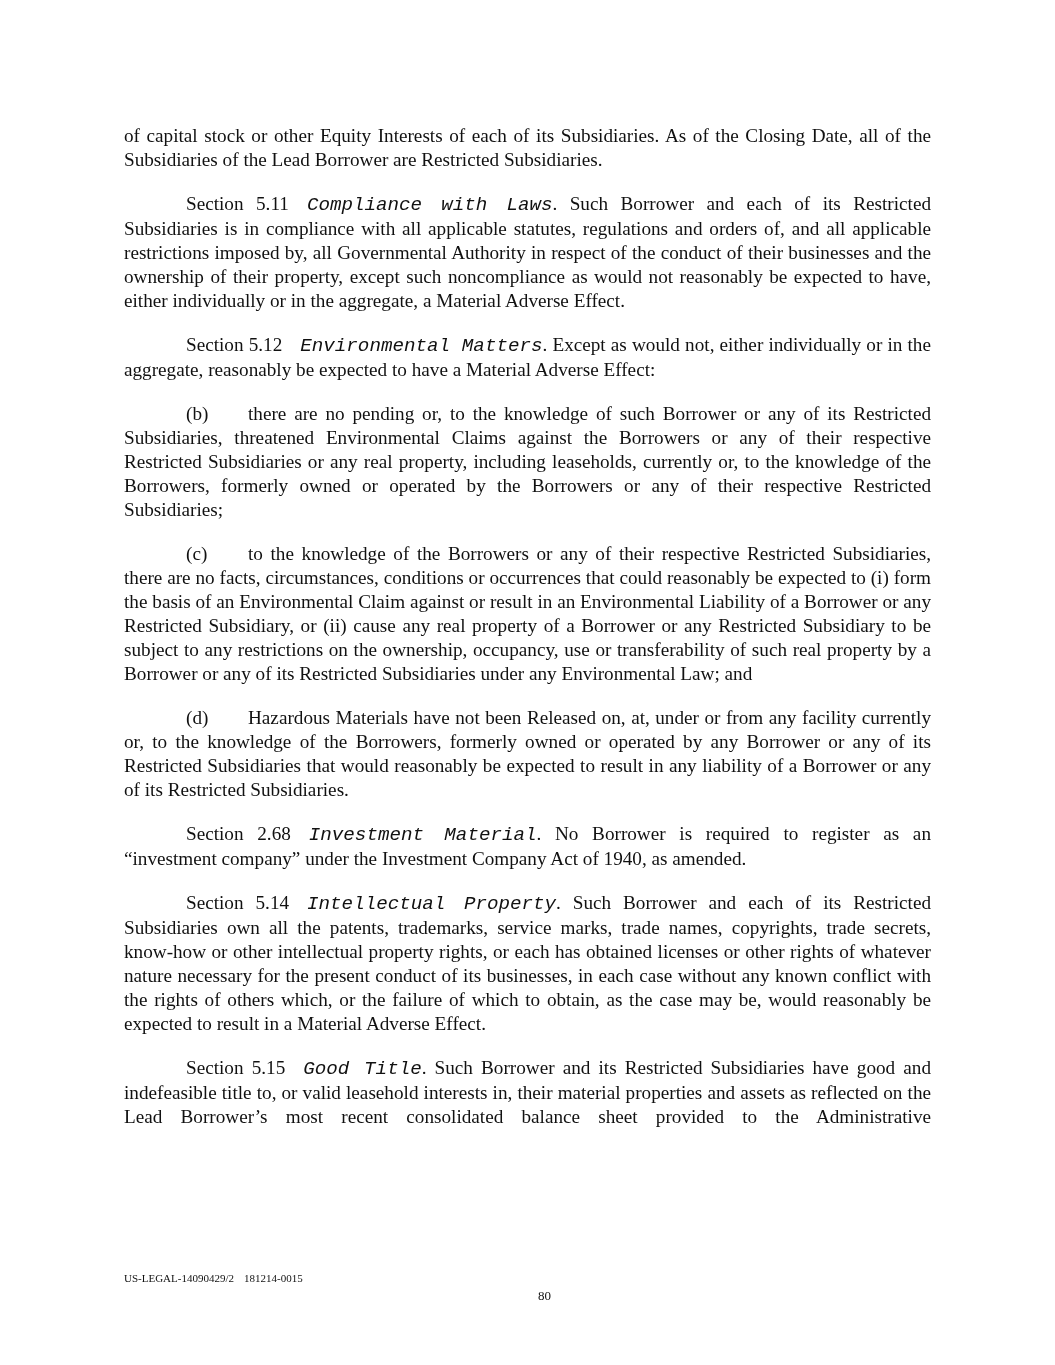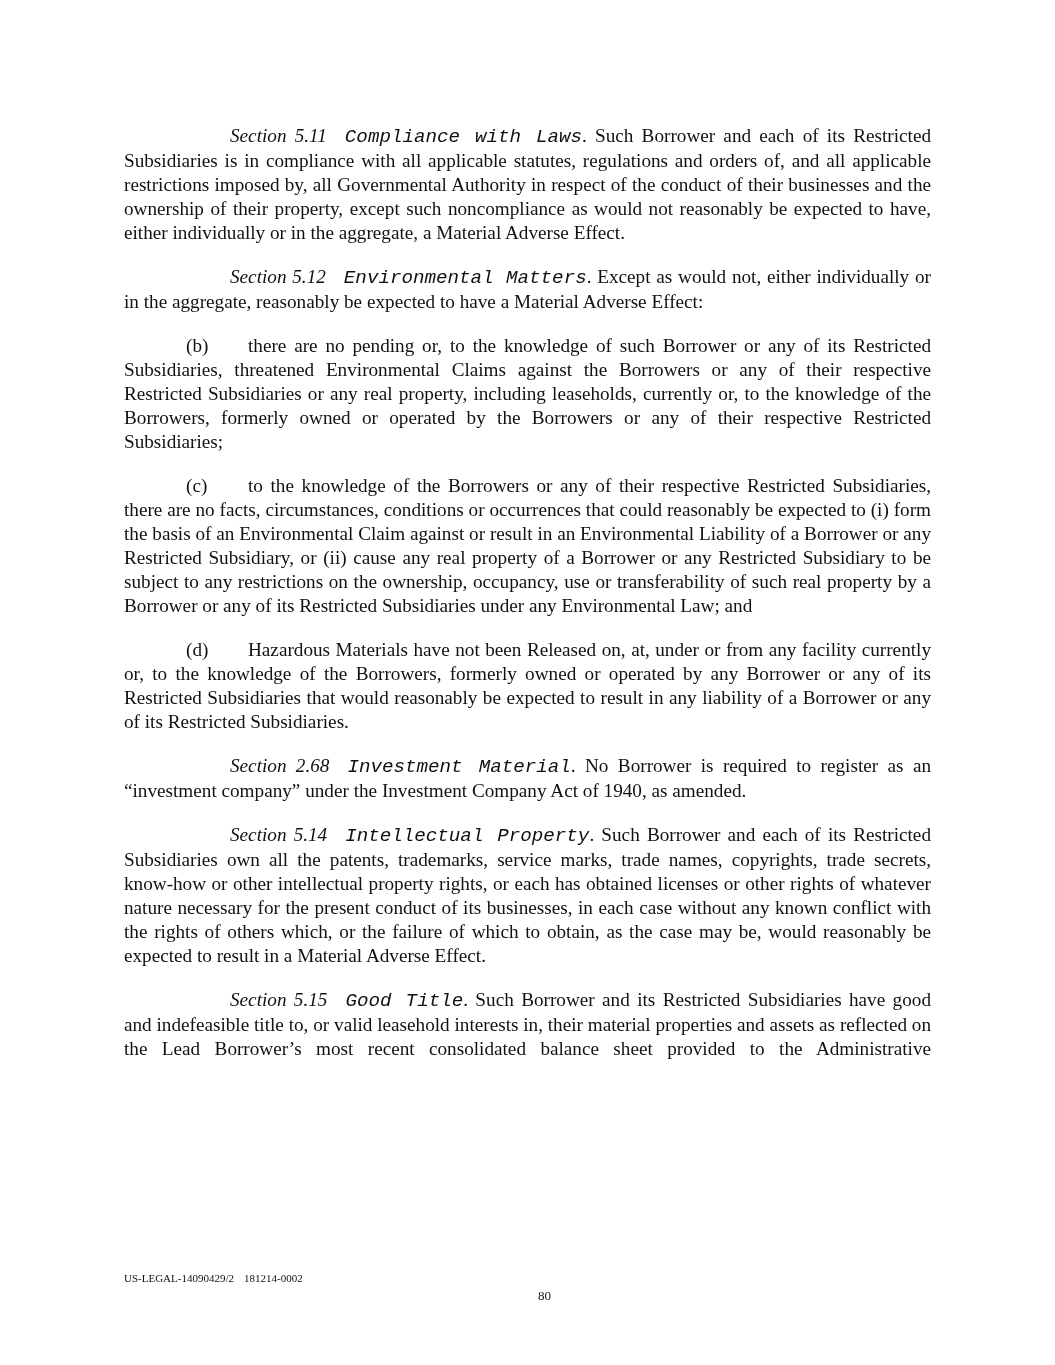--- a/index.html
+++ b/index.html
@@ -3,49 +3,50 @@
   <meta charset="utf-8">
   <style>
     html, body { margin: 0; padding: 0; background: #ffffff; }
     body { width: 1055px; height: 1365px; position: relative; overflow: hidden; }
     .page {
       position: absolute; left: 124px; top: 124px; width: 807px;
       font-family: "Liberation Serif", serif; font-size: 19.2px; line-height: 24px; color: #111;
     }
     .para { margin: 0 0 20px 0; text-align: justify; text-align-last: left; }
     .indent { text-indent: 62px; }
-    .sec-no { font-style: italic; margin-right: 18px; margin-left: 44px; }
+    .sec-no { margin-right: 18px; }
     .sec-title { font-style: italic; font-family: Liberation Mono, monospace; }
     .item-label { display: inline-block; width: 62px; text-indent: 0; }
     .footer-id {
       position: absolute; left: 124px; top: 1272px;
       font-family: "Liberation Serif", serif; font-size: 11px; color: #111;
     }
     .footer-id span + span { margin-left: 10px; }
     .page-number {
       position: absolute; left: 17px; width: 1055px; top: 1288px; text-align: center;
       font-family: "Liberation Serif", serif; font-size: 13px; color: #111;
     }
   </style>
 </head>
 <body>
 
 <div class="page">
+  <p class="para">of capital stock or other Equity Interests of each of its Subsidiaries.  As of the Closing Date, all of the Subsidiaries of the Lead Borrower are Restricted Subsidiaries.</p>
 
   <p class="para indent"><span class="sec-no">Section 5.11</span><span class="sec-title">Compliance with Laws</span>.<span>  Such Borrower and each of its Restricted Subsidiaries is in compliance with all applicable statutes, regulations and orders of, and all applicable restrictions imposed by, all Governmental Authority in respect of the conduct of their businesses and the ownership of their property, except such noncompliance as would not reasonably be expected to have, either individually or in the aggregate, a Material Adverse Effect.</span></p>
 
   <p class="para indent"><span class="sec-no">Section 5.12</span><span class="sec-title">Environmental Matters</span>.<span>  Except as would not, either individually or in the aggregate, reasonably be expected to have a Material Adverse Effect:</span></p>
 
   <p class="para indent"><span class="item-label">(b)</span><span>there are no pending or, to the knowledge of such Borrower or any of its Restricted Subsidiaries, threatened Environmental Claims against the Borrowers or any of their respective Restricted Subsidiaries or any real property, including leaseholds, currently or, to the knowledge of the Borrowers, formerly owned or operated by the Borrowers or any of their respective Restricted Subsidiaries;</span></p>
   <p class="para indent"><span class="item-label">(c)</span><span>to the knowledge of the Borrowers or any of their respective Restricted Subsidiaries, there are no facts, circumstances, conditions or occurrences that could reasonably be expected to (i) form the basis of an Environmental Claim against or result in an Environmental Liability of a Borrower or any Restricted Subsidiary, or (ii) cause any real property of a Borrower or any Restricted Subsidiary to be subject to any restrictions on the ownership, occupancy, use or transferability of such real property by a Borrower or any of its Restricted Subsidiaries under any Environmental Law; and</span></p>
   <p class="para indent"><span class="item-label">(d)</span><span>Hazardous Materials have not been Released on, at, under or from any facility currently or, to the knowledge of the Borrowers, formerly owned or operated by any Borrower or any of its Restricted Subsidiaries that would reasonably be expected to result in any liability of a Borrower or any of its Restricted Subsidiaries.</span></p>
 
   <p class="para indent"><span class="sec-no">Section 2.68</span><span class="sec-title">Investment Material</span>.<span>  No Borrower is required to register as an “investment company” under the Investment Company Act of 1940, as amended.</span></p>
 
   <p class="para indent"><span class="sec-no">Section 5.14</span><span class="sec-title">Intellectual Property</span>.<span>  Such Borrower and each of its Restricted Subsidiaries own all the patents, trademarks, service marks, trade names, copyrights, trade secrets, know-how or other intellectual property rights, or each has obtained licenses or other rights of whatever nature necessary for the present conduct of its businesses, in each case without any known conflict with the rights of others which, or the failure of which to obtain, as the case may be, would reasonably be expected to result in a Material Adverse Effect.</span></p>
 
   <p class="para indent" style="text-align-last: justify;"><span class="sec-no">Section 5.15</span><span class="sec-title">Good Title</span>.<span>  Such Borrower and its Restricted Subsidiaries have good and indefeasible title to, or valid leasehold interests in, their material properties and assets as reflected on the Lead Borrower’s most recent consolidated balance sheet provided to the Administrative</span></p>
 </div>
 
 <div class="footer-id">
-  <span>US-LEGAL-14090429/2</span><span>181214-0002</span>
+  <span>US-LEGAL-14090429/2</span><span>181214-0015</span>
 </div>
 <div class="page-number">80</div>
 
 </body></html>

